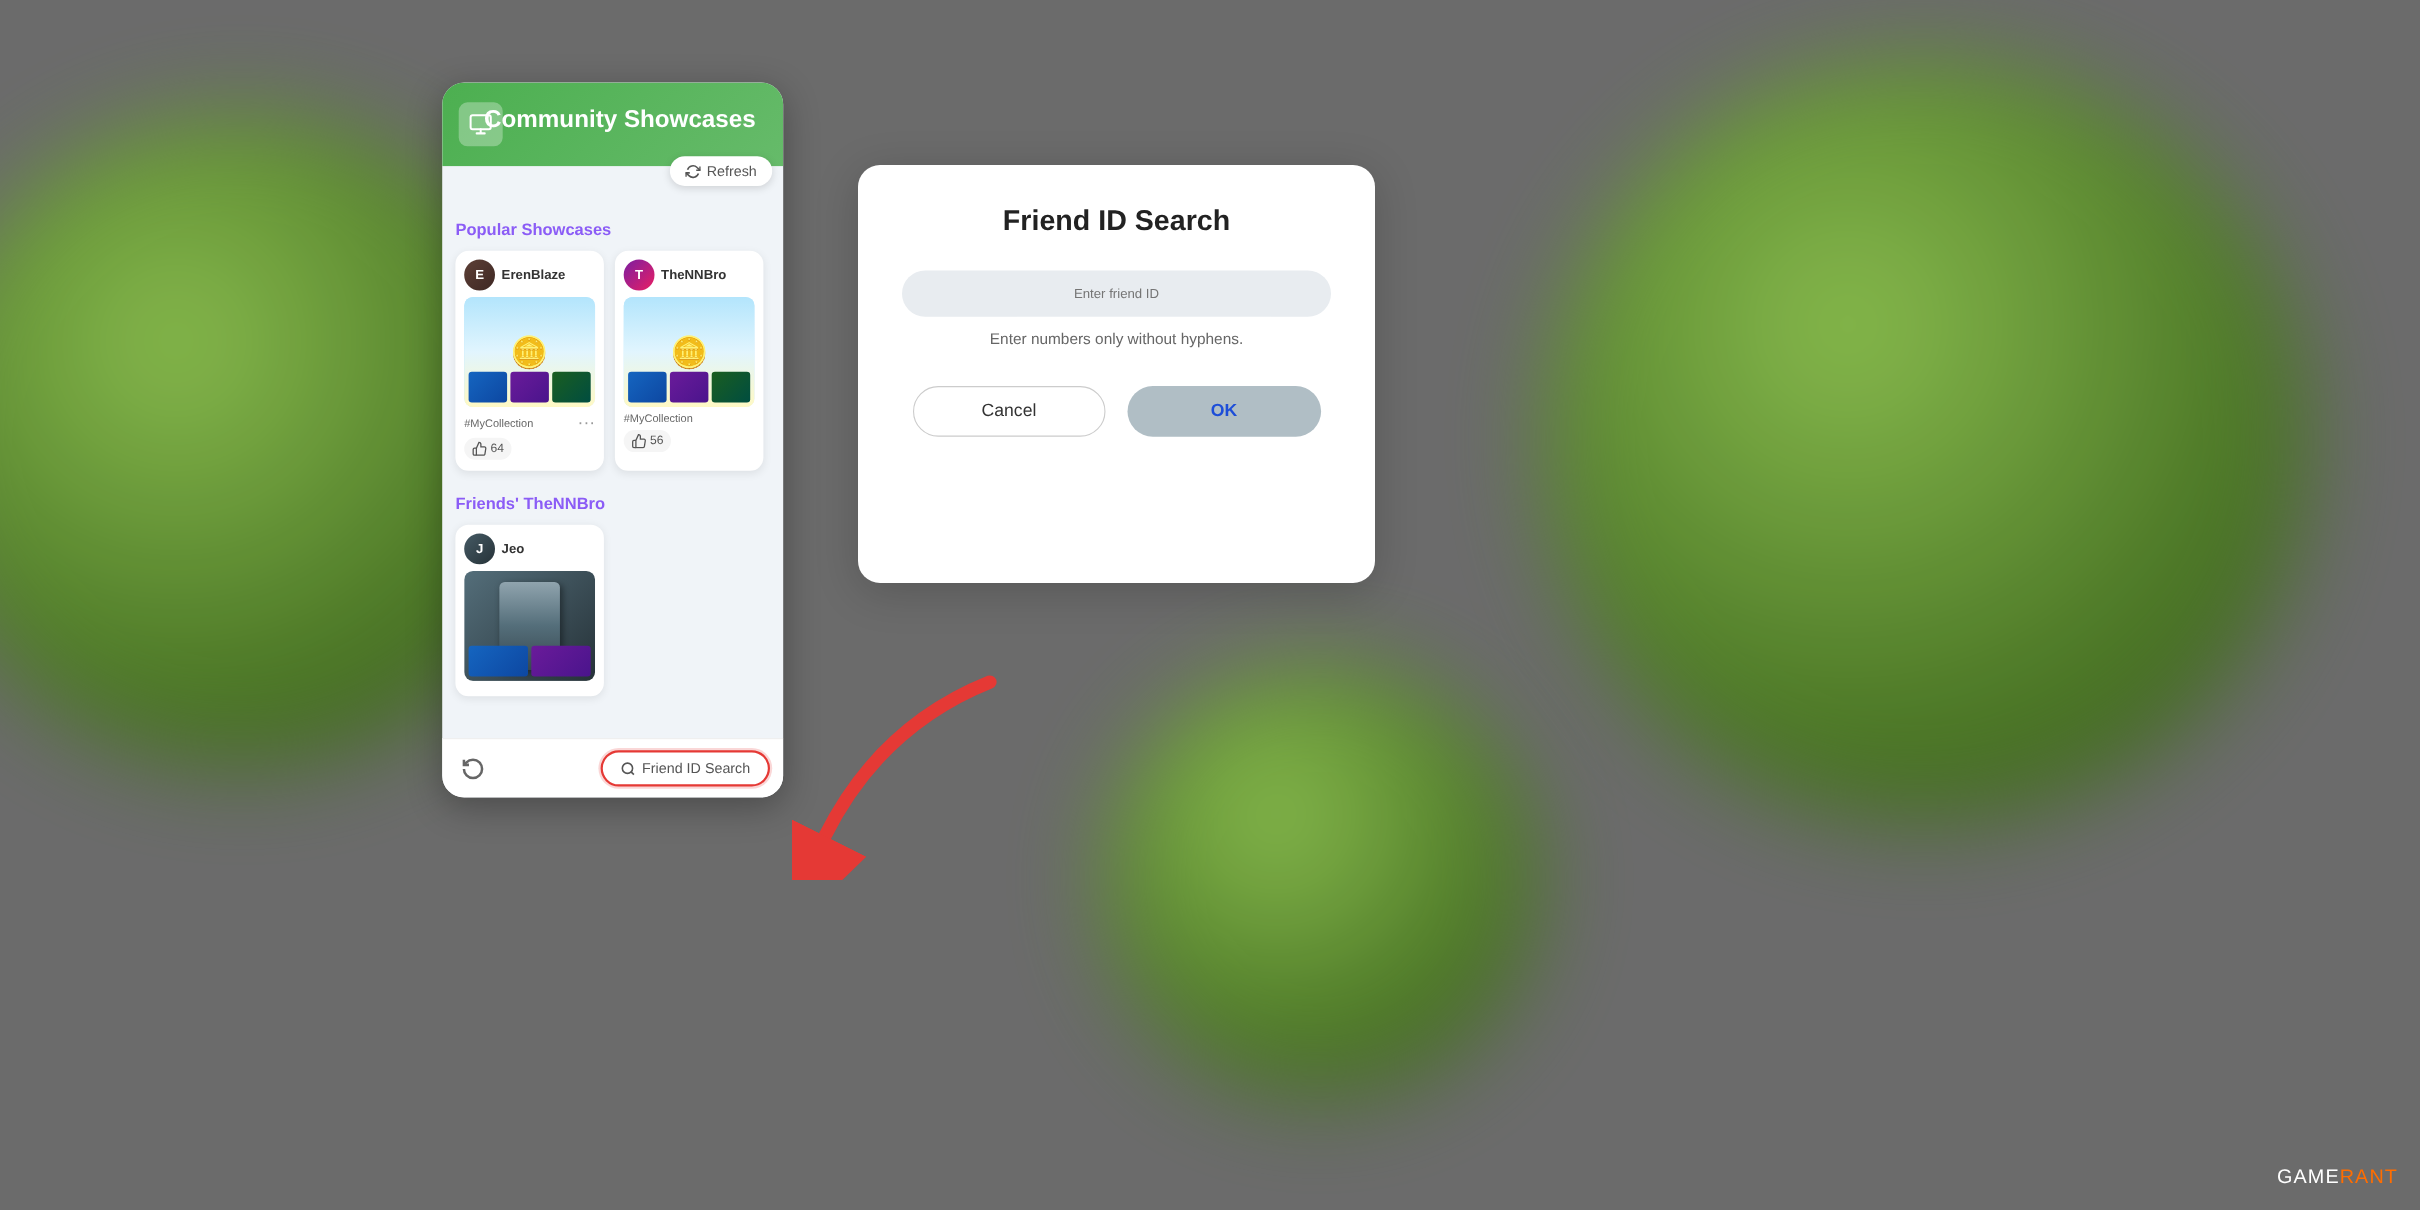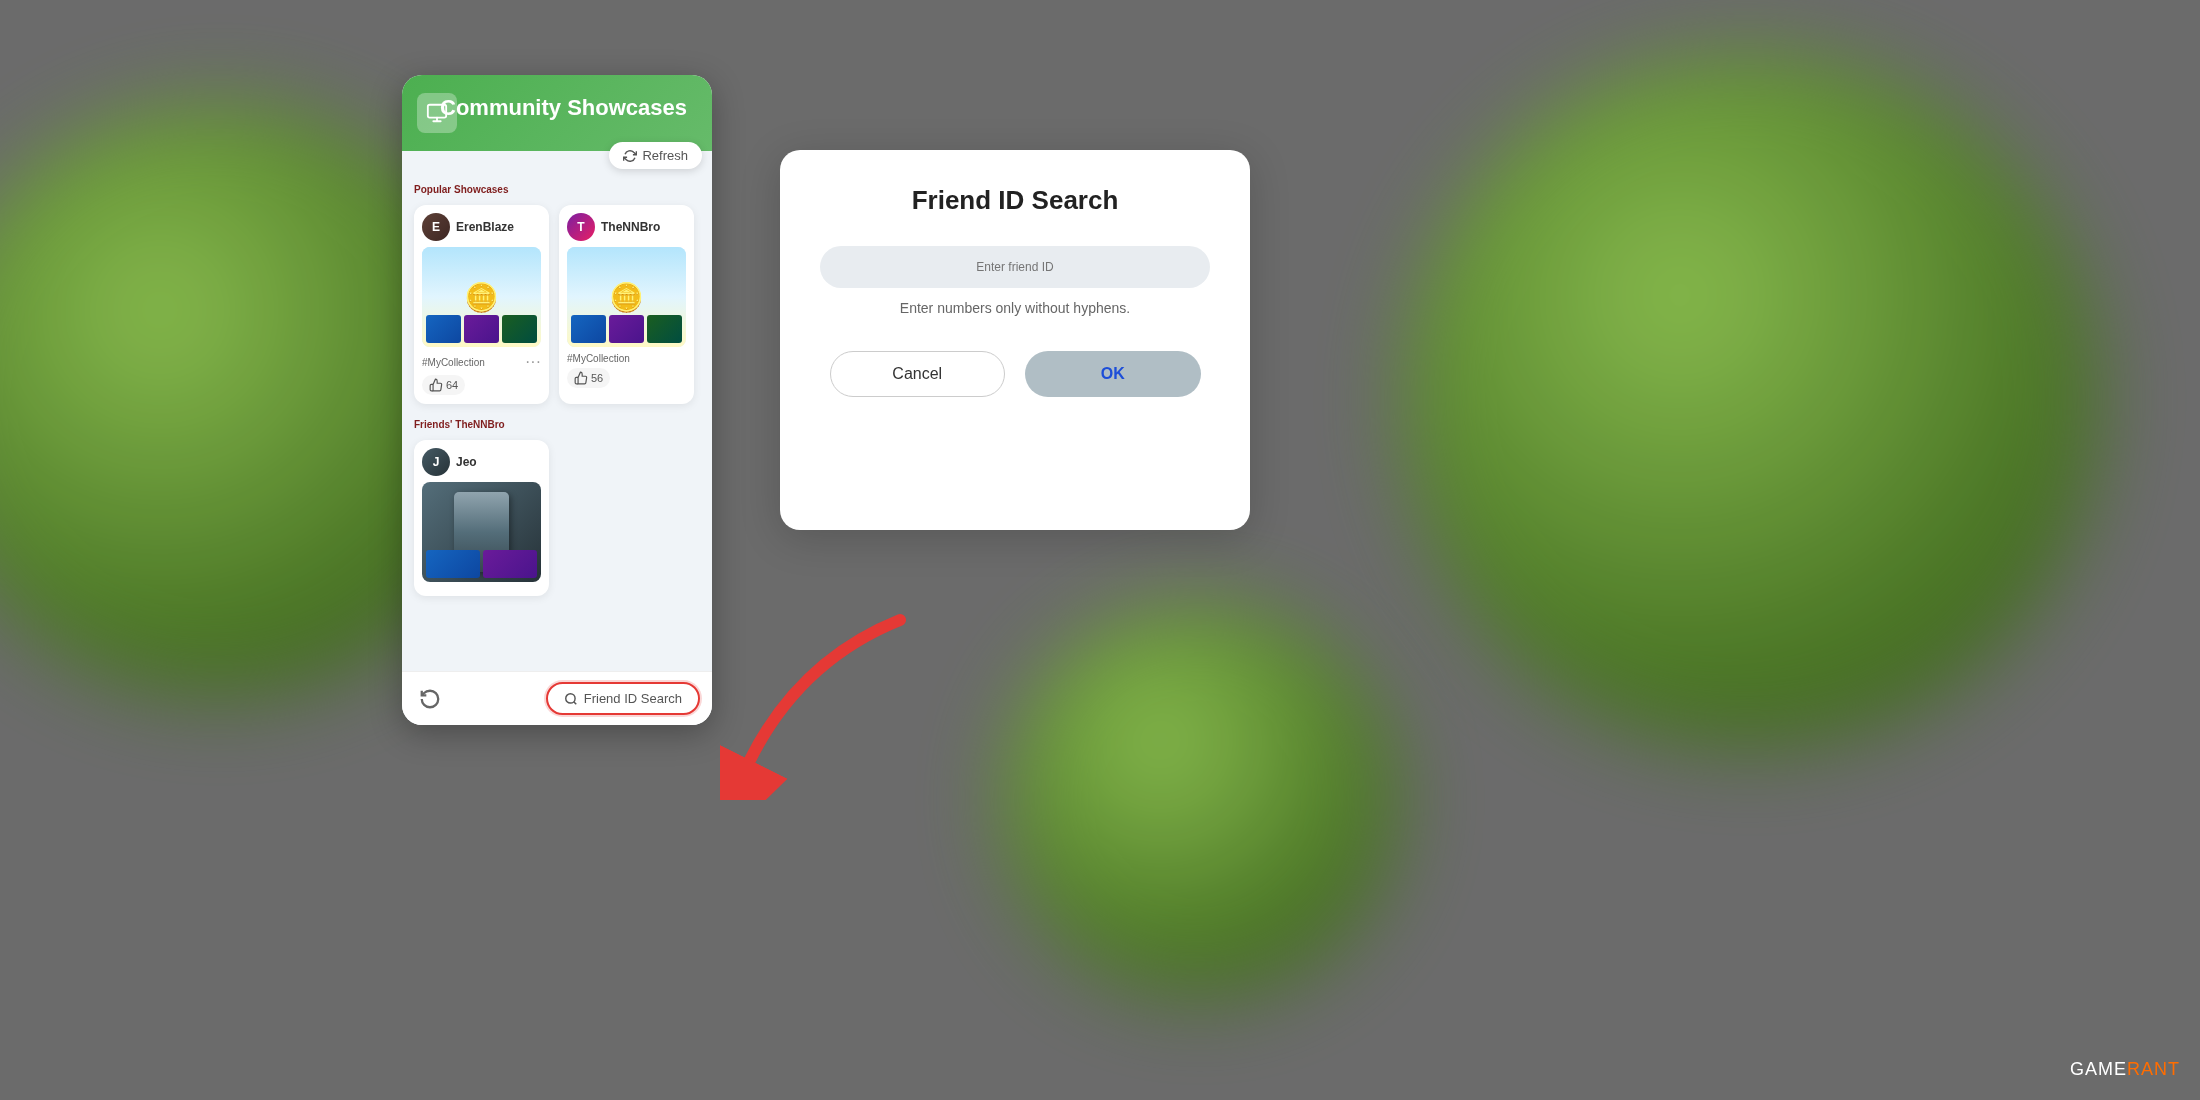--- a/index.html
+++ b/index.html
@@ -100,25 +100,25 @@
       cursor: pointer;
     }
 
     .panel-content {
       padding: 28px 12px 10px;
       overflow-y: auto;
       height: calc(100% - 90px);
     }
 
     .section-title {
-      font-size: 10px;
+      font-size: 15px;
       font-weight: 600;
-      color: #7f1d1d;
+      color: #8b5cf6;
       margin-bottom: 10px;
-      margin-top: 5px;
+      margin-top: 22px;
     }
 
     .showcases-row {
       display: flex;
       gap: 10px;
       margin-bottom: 15px;
     }
 
     .showcase-card {
       background: white;

